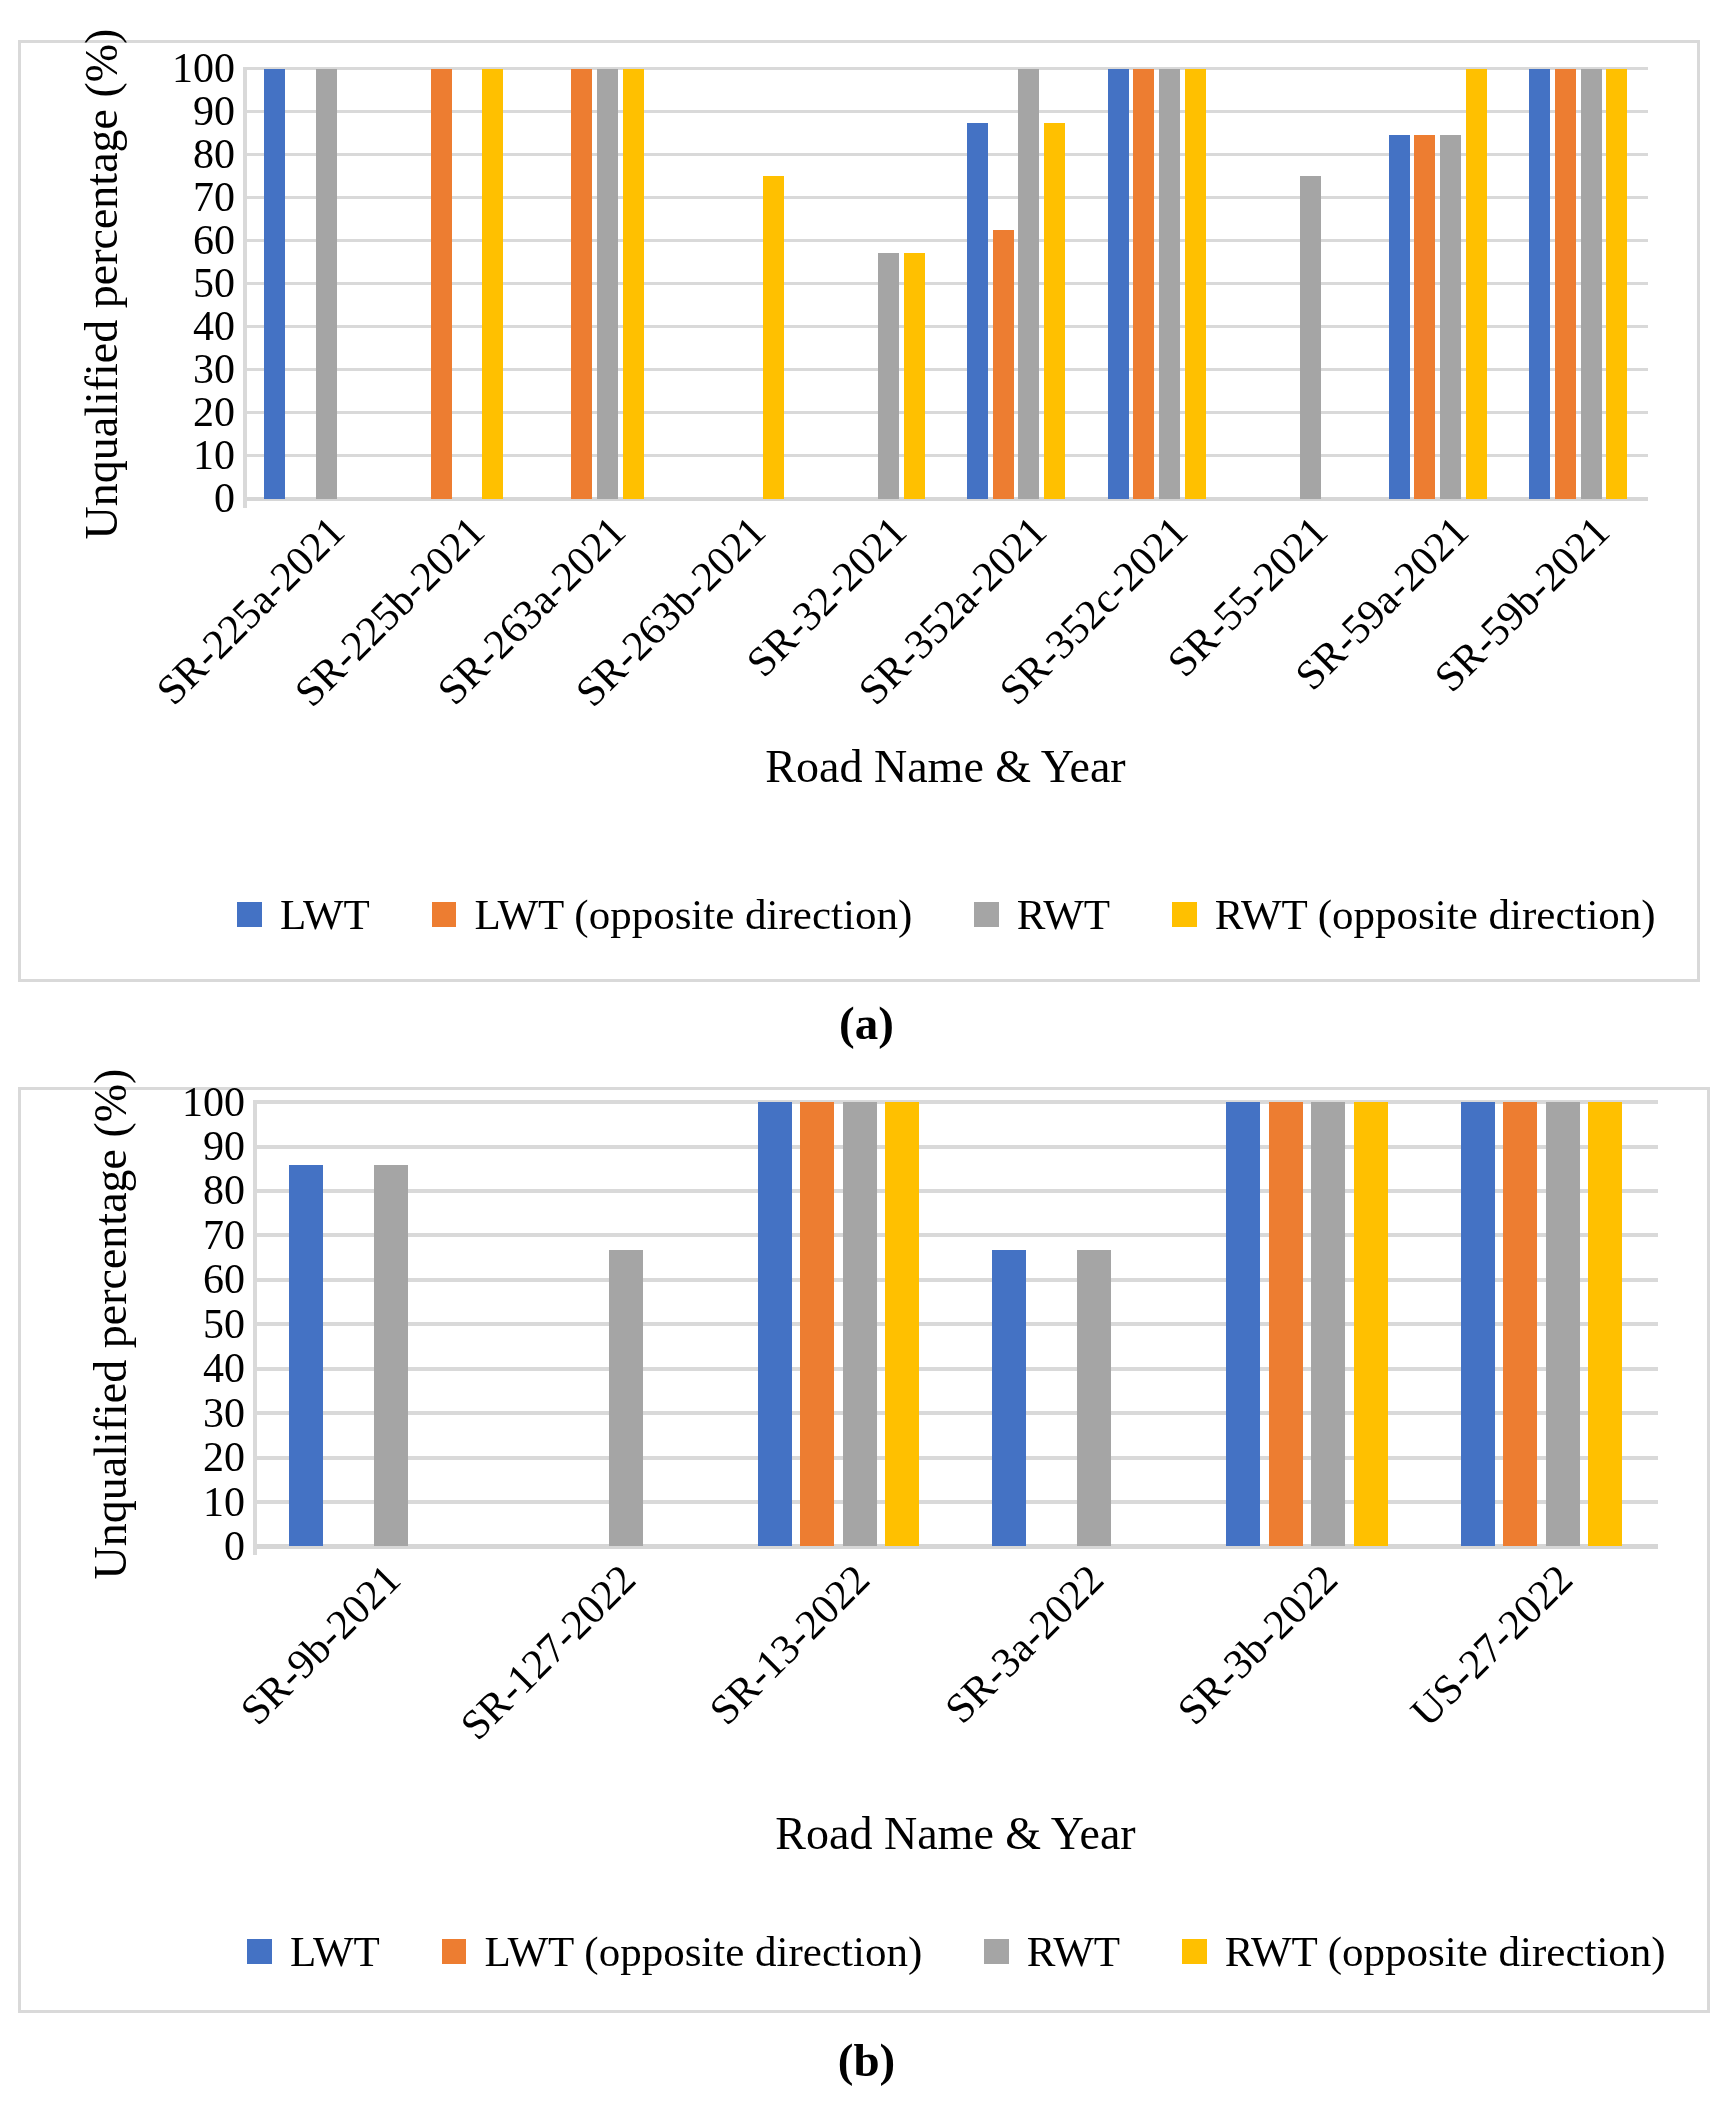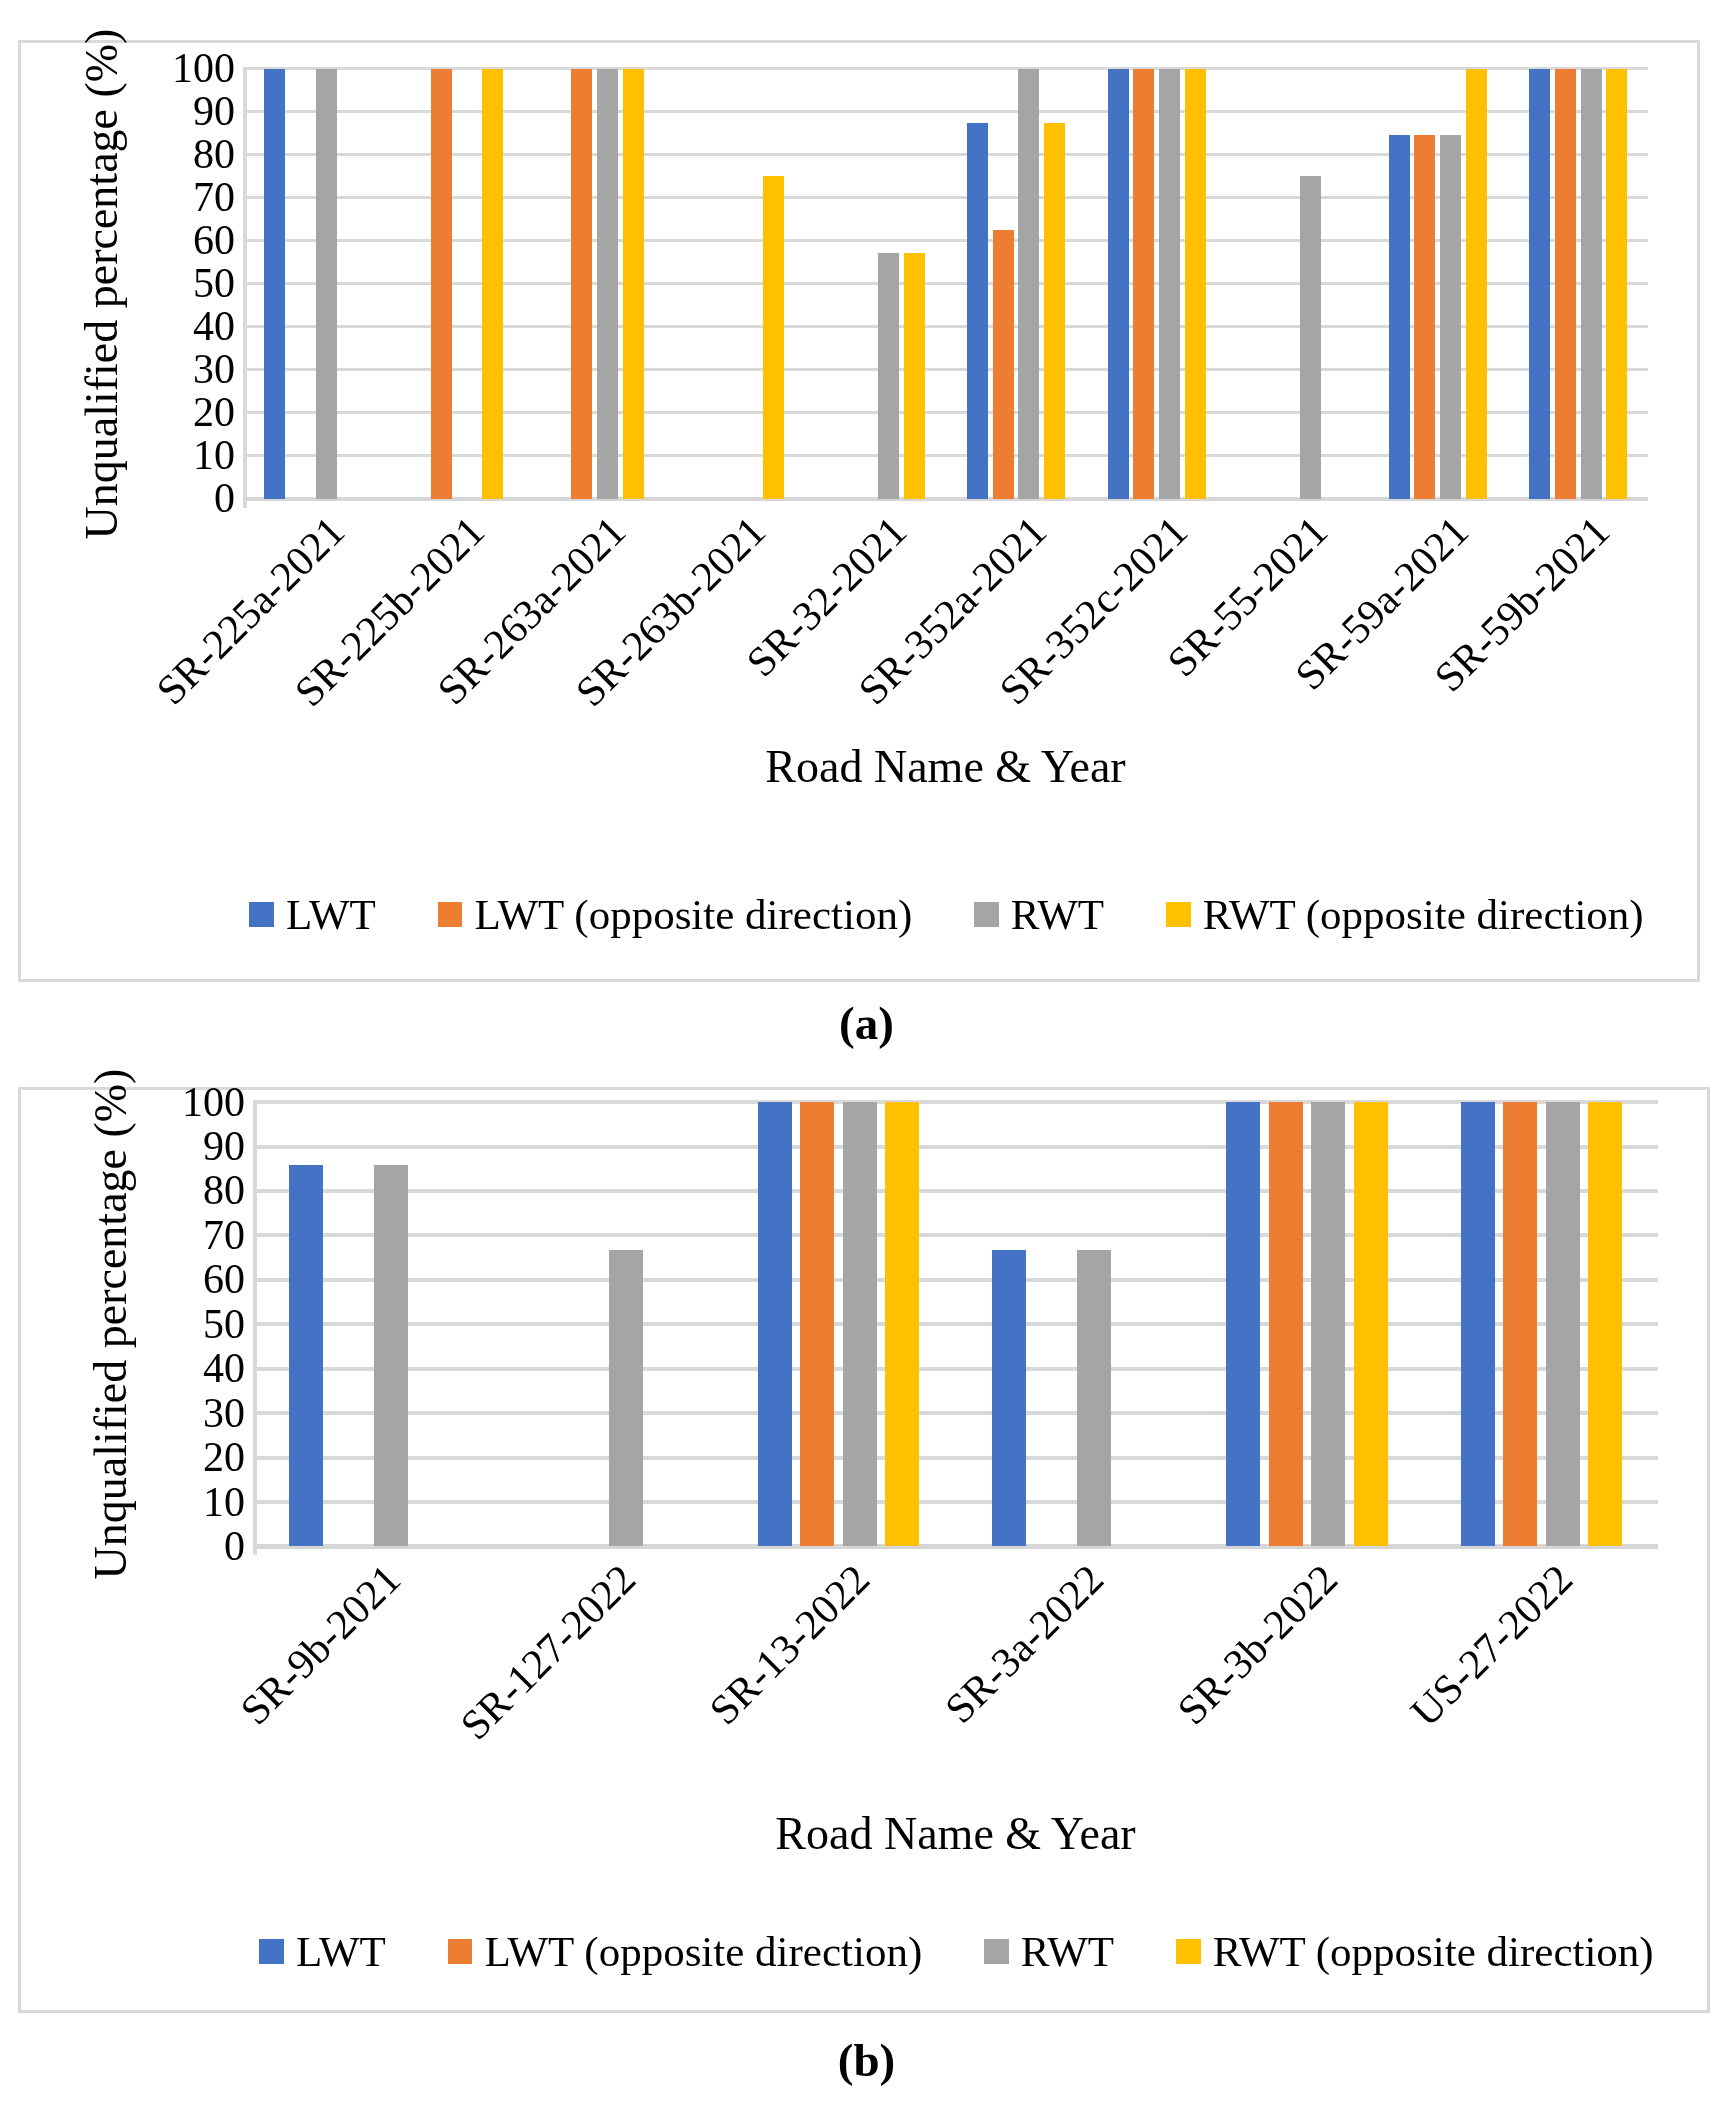--- a/index.html
+++ b/index.html
@@ -22,21 +22,21 @@
   .ytitle{position:absolute;white-space:nowrap;font-size:46px;
           transform:translate(-50%,-50%) rotate(-90deg);}
   .xcat{position:absolute;width:425px;height:49px;line-height:49px;text-align:right;
         font-size:42px;white-space:nowrap;transform-origin:100% 0%;
         transform:rotate(-45deg);}
   .xtitle{position:absolute;text-align:center;font-size:46px;height:52px;line-height:52px;}
   .legend{position:absolute;display:flex;justify-content:center;align-items:center;
           height:47px;}
   .legend-item{display:flex;align-items:center;margin:0 31px;}
   .legend-swatch{display:inline-block;width:24.6px;height:24.6px;flex:0 0 24.6px;}
-  .legend-label{font-size:43px;line-height:47px;white-space:nowrap;margin-left:12px;}
+  .legend-label{font-size:43px;line-height:47px;white-space:nowrap;margin-left:18px;}
 
   .caption{position:absolute;left:0;width:1733px;text-align:center;font-weight:bold;
            font-size:47px;height:61px;line-height:61px;}
   #caption-a{top:993px;}
   #caption-b{top:2030px;}
 </style>
 </head>
 <body>
 
 <div id="root">

